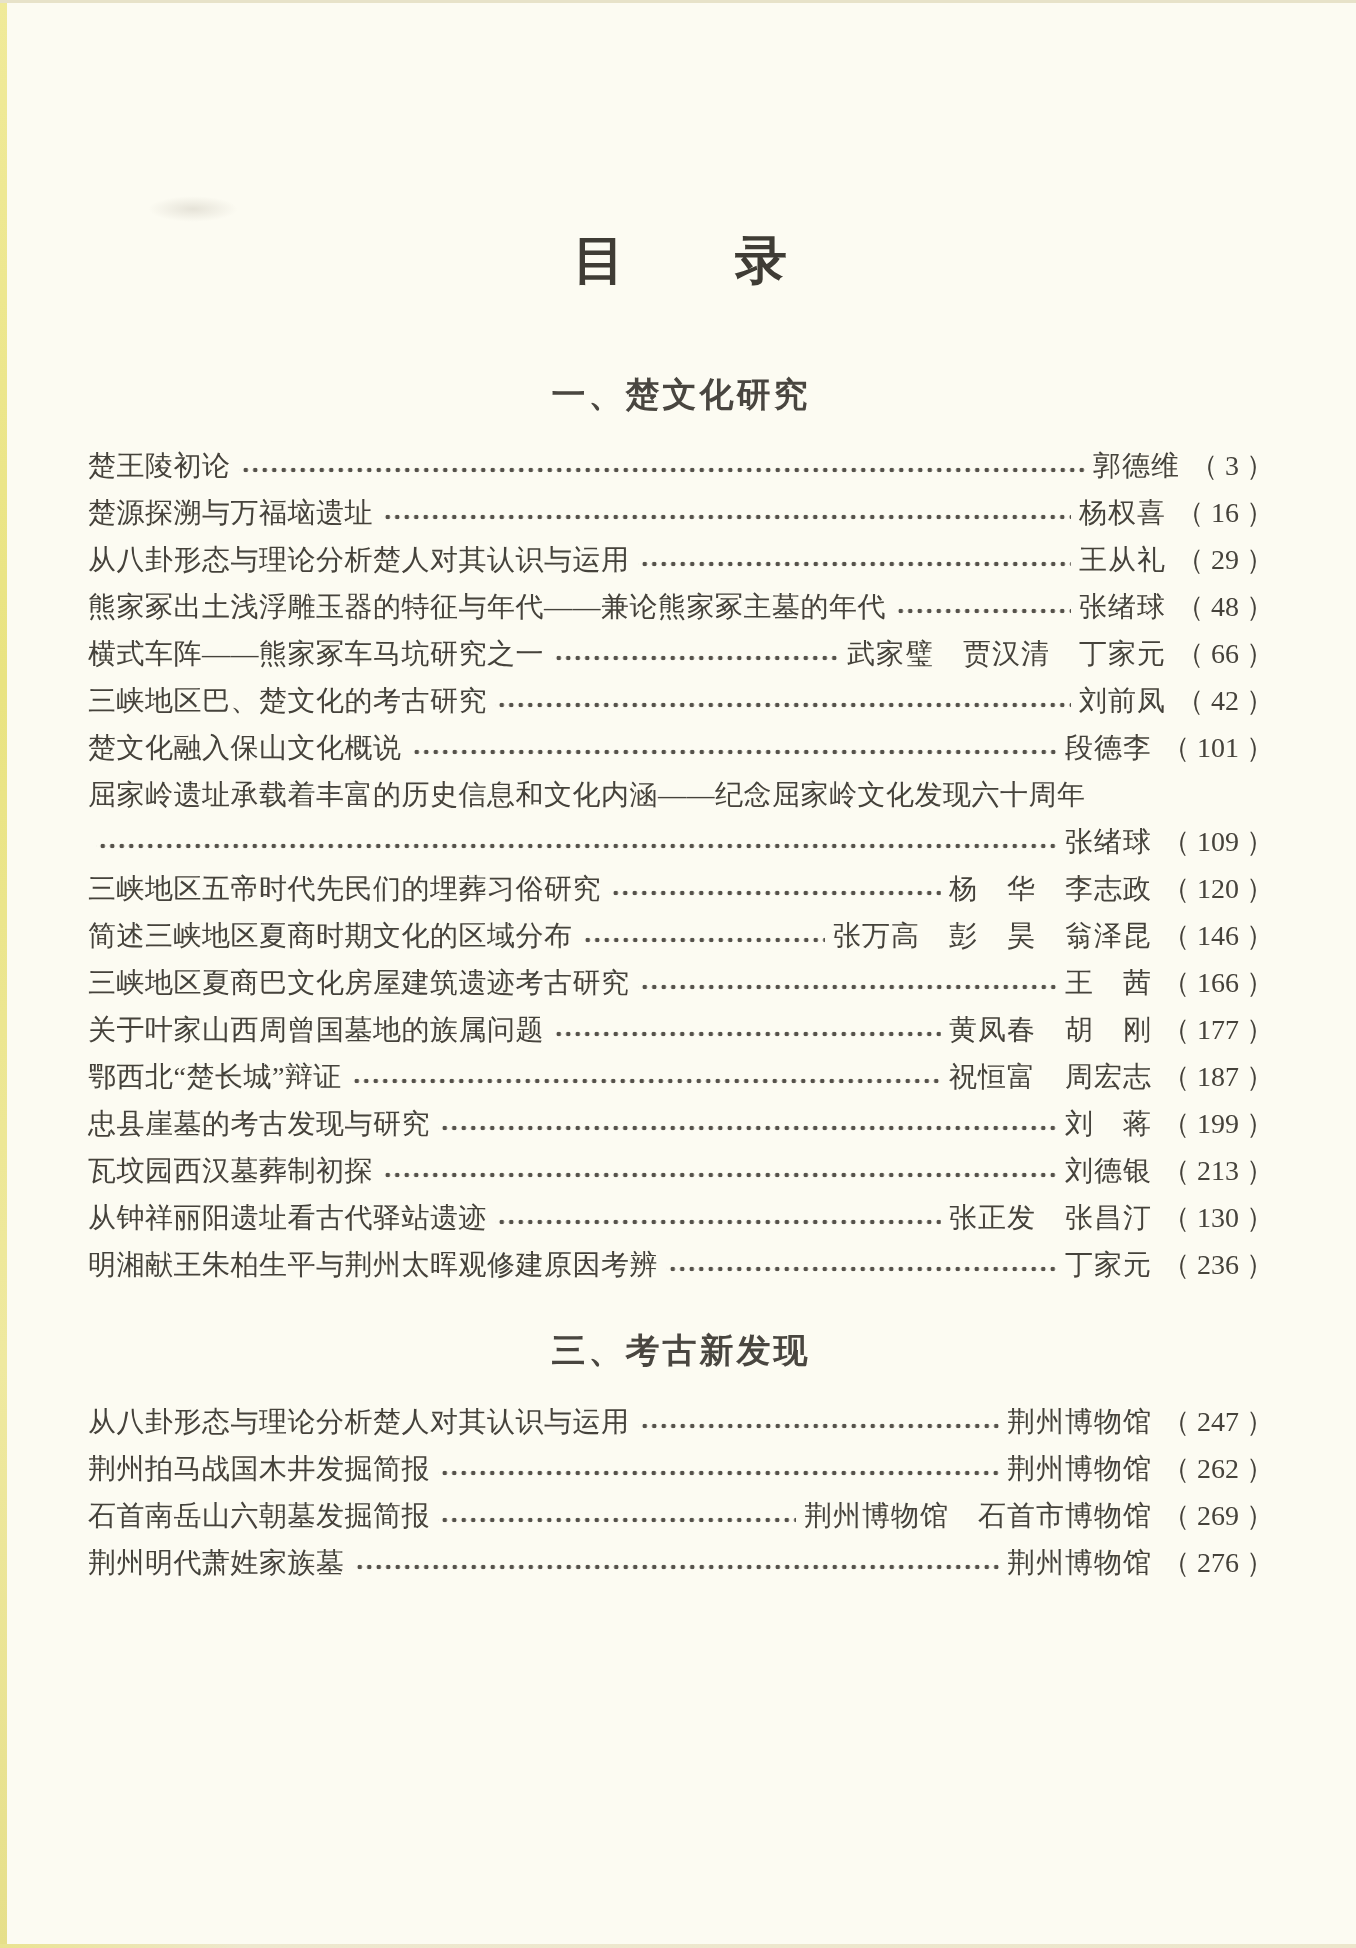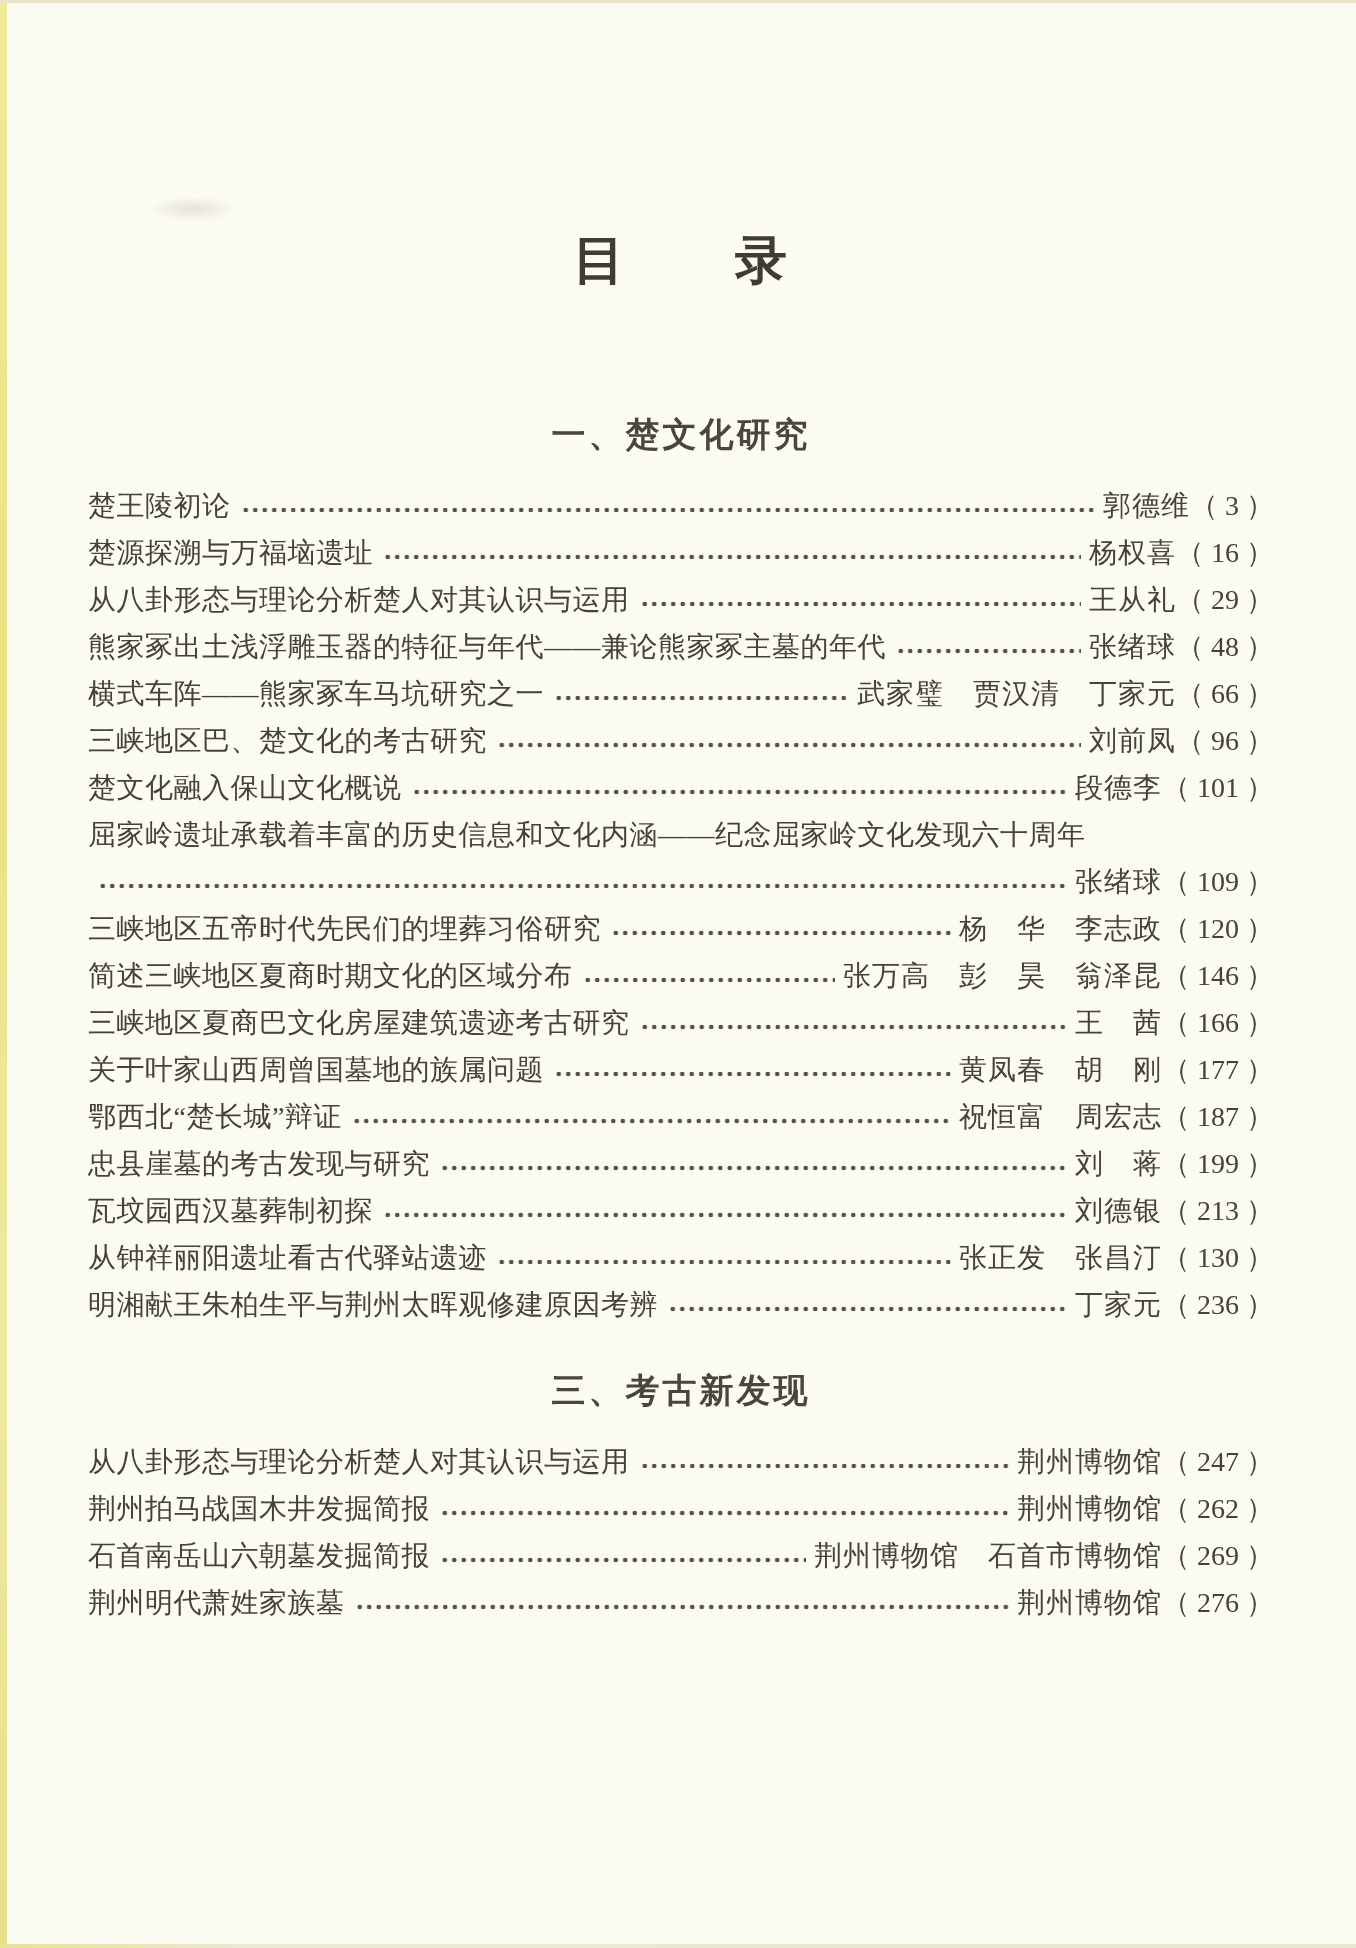--- a/index.html
+++ b/index.html
@@ -45,37 +45,37 @@
   }
   .section { margin:0; }
   h2.section-heading {
     margin:44px 0 20px 0;
     text-align:center;
     font-size:34px; font-weight:bold;
     font-family:"Liberation Sans","DejaVu Sans",sans-serif;
     color:#494640;
     letter-spacing:3px;
   }
-  .section:first-of-type h2.section-heading { margin-top:116px; }
+  .section:first-of-type h2.section-heading { margin-top:76px; }
   .entries { font-size:28px; }
   .entry {
     display:flex; align-items:flex-end;
     height:47px;
     white-space:nowrap;
   }
   .entry .e-title { flex:0 0 auto; letter-spacing:0.5px; }
   .entry .e-dots {
     flex:1 1 20px; min-width:18px;
     height:30px; margin:0 8px 0 8px;
     background-image:radial-gradient(circle,#55514a 2px,rgba(85,81,74,0) 2.6px);
     background-size:9.5px 30px;
     background-position:2px 55%;
     background-repeat:repeat-x;
   }
-  .entry .e-authors { flex:0 0 auto; letter-spacing:1px; }
+  .entry .e-authors { flex:0 0 auto; margin-right:10px; letter-spacing:1px; }
   .entry .e-page { flex:0 0 auto; letter-spacing:0; }
 </style>
 </head>
 <body>
 
 <div class="page">
   <div class="edge-left"></div>
   <div class="edge-top"></div>
   <div class="edge-bottom"></div>
   <div class="smudge"></div>
@@ -118,21 +118,21 @@
     <span class="e-title">横式车阵——熊家冢车马坑研究之一</span>
     <span class="e-dots"></span>
     <span class="e-authors">武家璧　贾汉清　丁家元</span>
     <span class="e-page">（ 66 ）</span>
   </div>
 
   <div class="entry">
     <span class="e-title">三峡地区巴、楚文化的考古研究</span>
     <span class="e-dots"></span>
     <span class="e-authors">刘前凤</span>
-    <span class="e-page">（ 96 ）</span>
+    <span class="e-page">（ 42 ）</span>
   </div>
 </div>
   </div>
 
   <div class="section">
     <div class="entries">
   <div class="entry">
     <span class="e-title">楚文化融入保山文化概说</span>
     <span class="e-dots"></span>
     <span class="e-authors">段德李</span>

